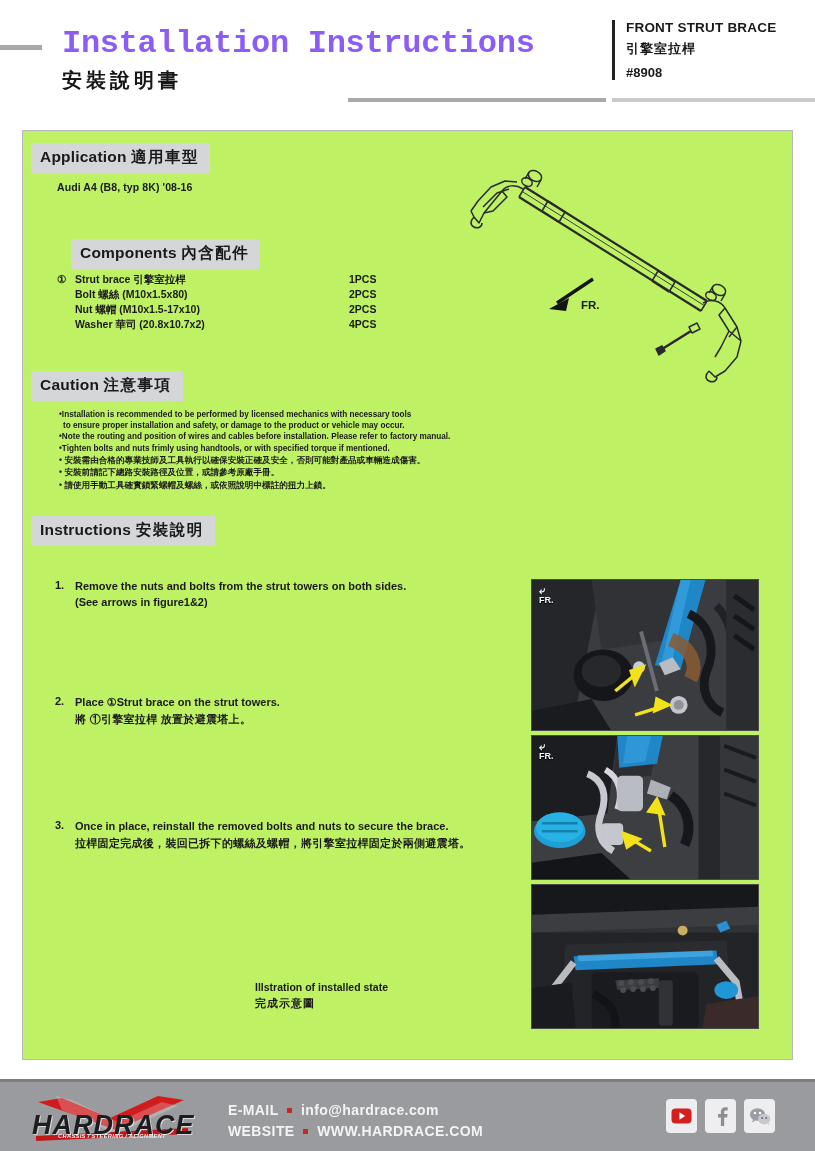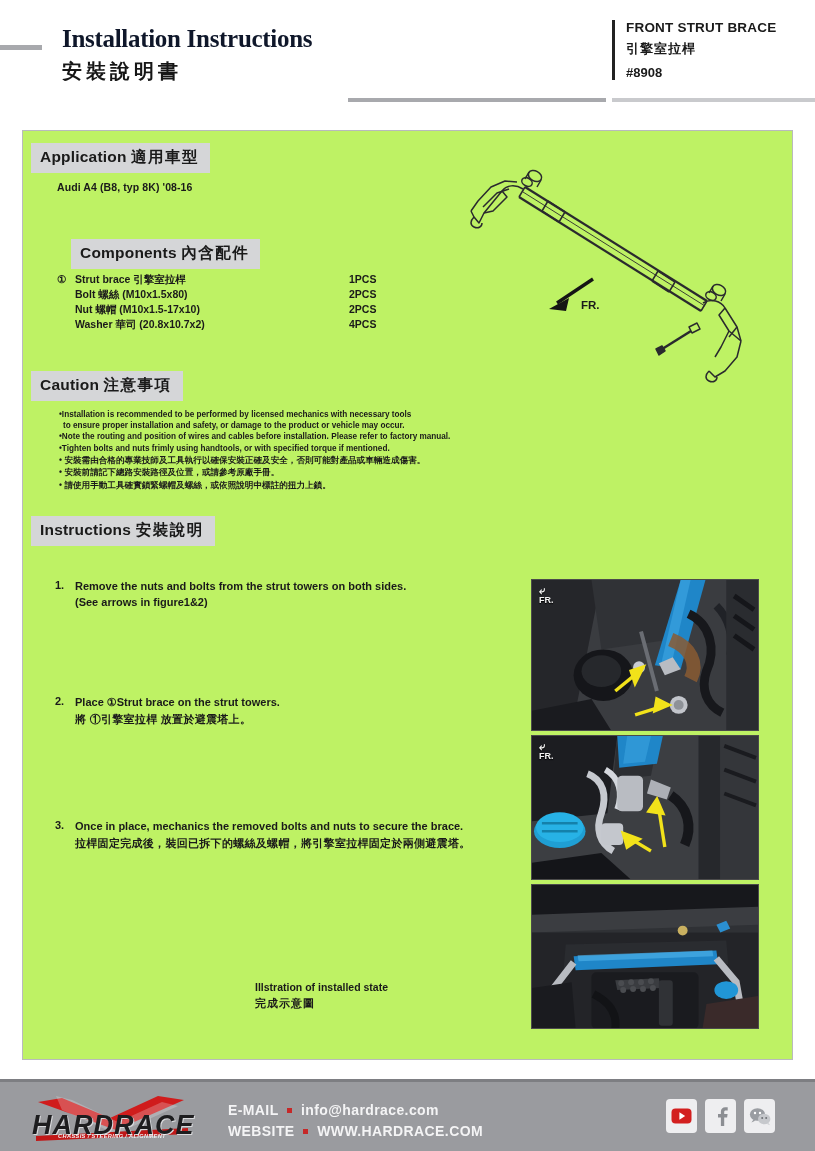--- a/index.html
+++ b/index.html
@@ -13,22 +13,22 @@
   .page { position: relative; width: 815px; height: 1151px; background: #fff; }
 
   
   .header { position: relative; height: 118px; }
   .head-rule-left {
     position: absolute; left: 0; top: 45px; width: 42px; height: 5px;
     background: #a8a9ad;
   }
   .title-block { position: absolute; left: 62px; top: 25px; }
   .title-en {
-    font-size: 25px; font-weight: bold; letter-spacing: -0.3px;
-    font-family: Liberation Serif, serif; color: #0f172a;
+    font-size: 32px; font-weight: bold; letter-spacing: -0.3px;
+    font-family: Liberation Mono, monospace; color: #8b5cf6;
   }
   .title-zh {
     font-size: 20px; font-weight: bold; letter-spacing: 4px;
     margin-top: 5px; color: #161616;
   }
   .head-rule-mid {
     position: absolute; left: 348px; top: 98px; width: 258px; height: 4px;
     background: #a8a9ad;
   }
   .head-rule-right {
@@ -247,21 +247,21 @@
         <span class="step-num">2.</span>
         <div class="step-body">
           <div class="step-en">Place ①Strut brace on the strut towers.</div>
           <div class="step-zh">將 ①引擎室拉桿 放置於避震塔上。</div>
         </div>
       </div>
 
       <div class="step">
         <span class="step-num">3.</span>
         <div class="step-body">
-          <div class="step-en">Once in place, mechanics the removed bolts and nuts to secure the brace.</div>
+          <div class="step-en">Once in place, reinstall the removed bolts and nuts to secure the brace.</div>
           <div class="step-zh">拉桿固定完成後，裝回已拆下的螺絲及螺帽，將引擎室拉桿固定於兩側避震塔。</div>
         </div>
       </div>
     </div>
 
     <div class="caption">
       <div class="caption-en">Illstration of installed state</div>
       <div class="caption-zh">完成示意圖</div>
     </div>
 

